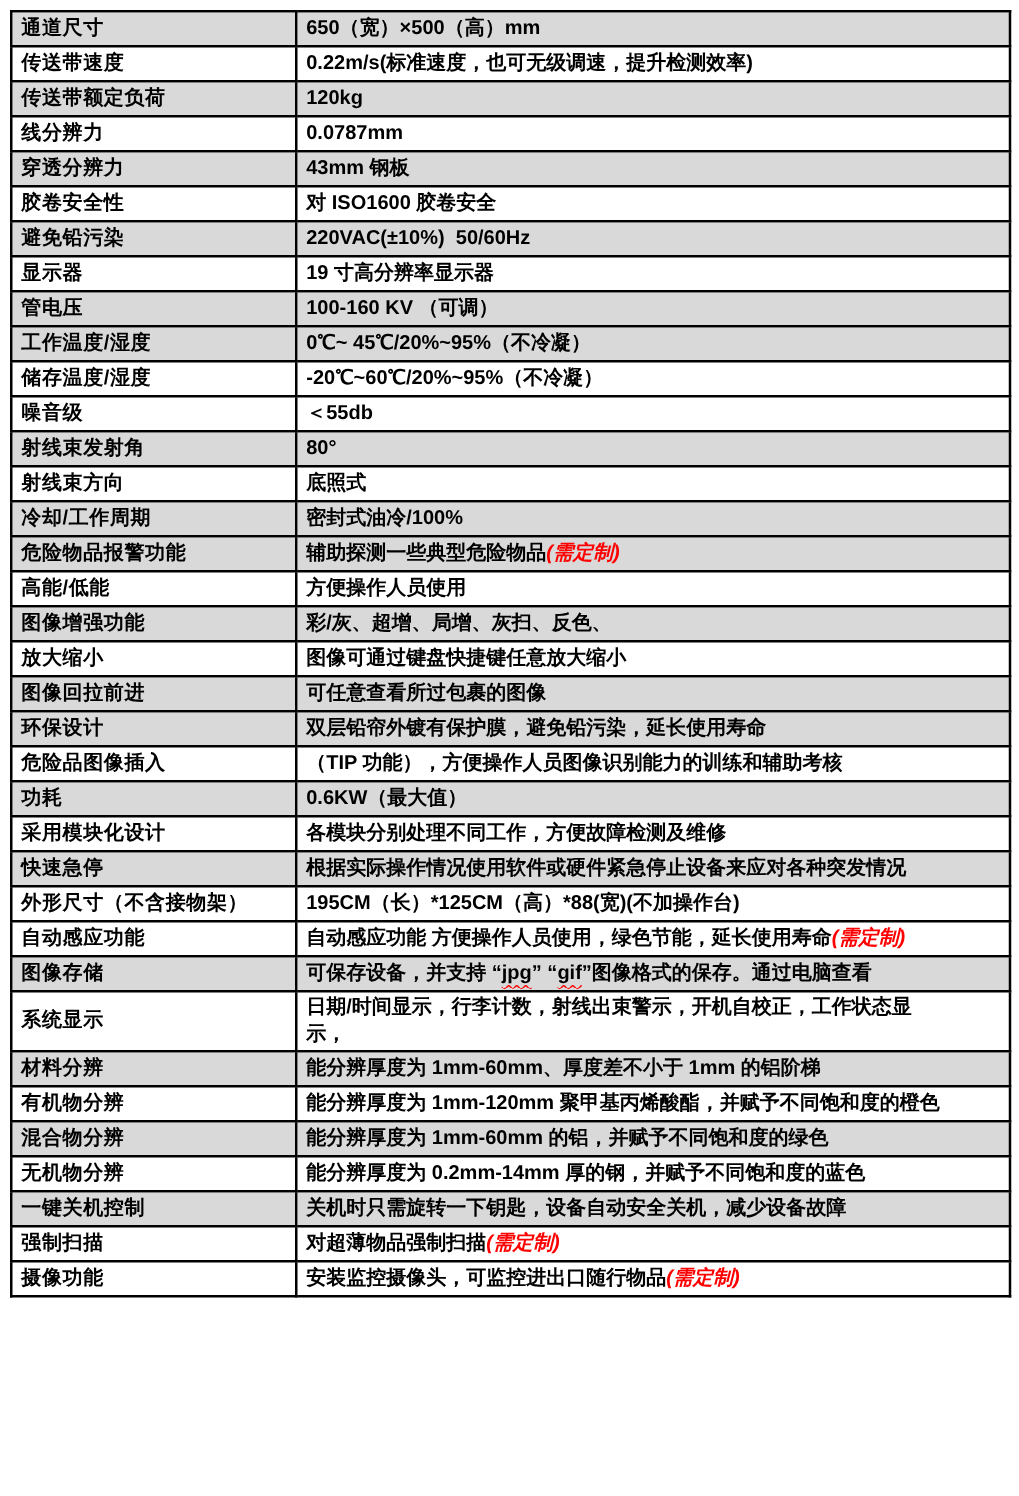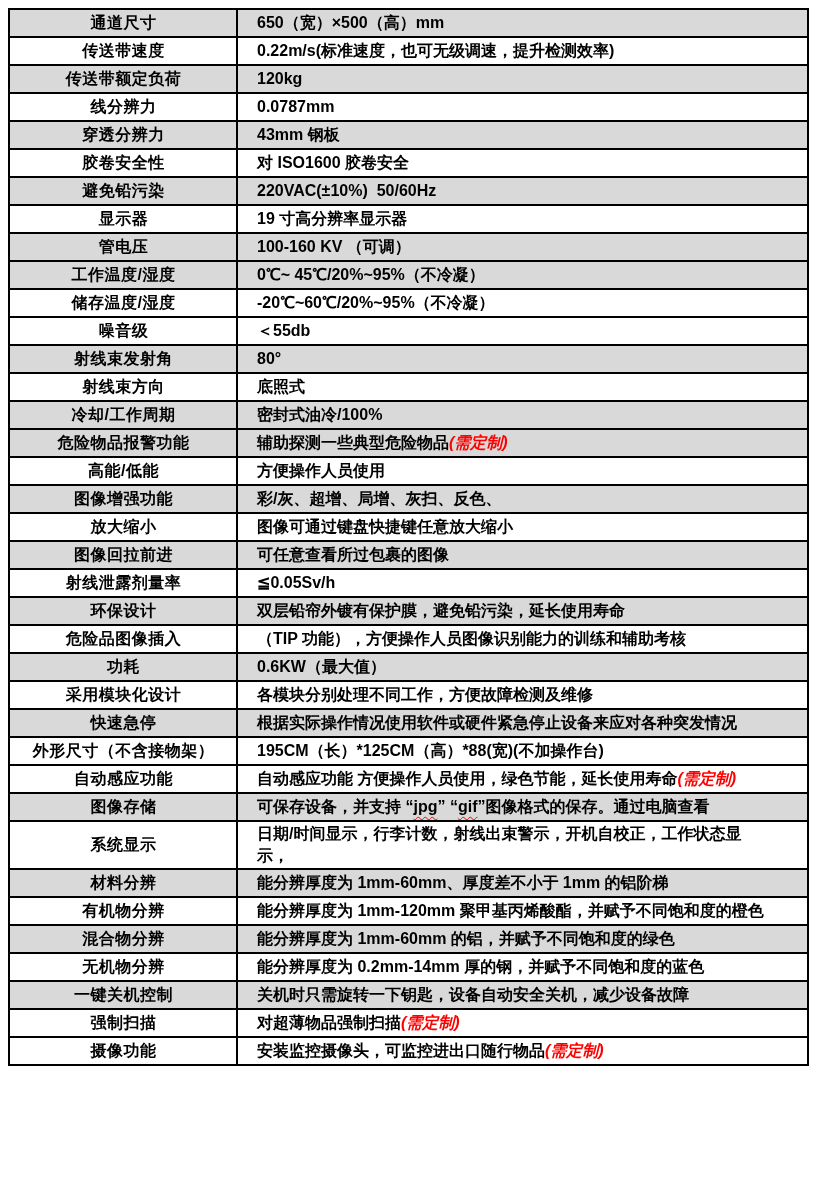--- a/index.html
+++ b/index.html
@@ -33,22 +33,22 @@
     border: 2px solid var(--border);
     font-weight: bold;
     font-size: 16px;
     line-height: 1.35;
     color: #000000;
     height: 28px;
     padding: 1px 6px 1px 6px;
     vertical-align: middle;
     overflow: hidden;
   }
-  td.label { padding-left: 7px; letter-spacing: 0.5px; text-align: center; }
-  td.value { padding-left: 19px; white-space: pre-wrap; }
+  td.label { padding-left: 7px; letter-spacing: 0.5px; }
+  td.value { padding-left: 7px; white-space: pre-wrap; }
   tr.shaded td { background: var(--shade); }
   tr.tall td { height: 48px; }
   .red { color: var(--red); font-style: italic; }
   .wavy {
     text-decoration: underline;
     text-decoration-style: wavy;
     text-decoration-color: var(--red);
     text-decoration-thickness: 1px;
     text-underline-offset: 4px;
   }
@@ -136,24 +136,20 @@
           <td class="value"><span>彩/灰、超增、局增、灰扫、反色、</span></td>
         </tr>
         <tr>
           <td class="label">放大缩小</td>
           <td class="value"><span>图像可通过键盘快捷键任意放大缩小</span></td>
         </tr>
         <tr class="shaded">
           <td class="label">图像回拉前进</td>
           <td class="value"><span>可任意查看所过包裹的图像</span></td>
         </tr>
-        <tr>
-          <td class="label">射线泄露剂量率</td>
-          <td class="value"><span>≦0.05Sv/h</span></td>
-        </tr>
         <tr class="shaded">
           <td class="label">环保设计</td>
           <td class="value"><span>双层铅帘外镀有保护膜，避免铅污染，延长使用寿命</span></td>
         </tr>
         <tr>
           <td class="label">危险品图像插入</td>
           <td class="value"><span>（TIP 功能），方便操作人员图像识别能力的训练和辅助考核</span></td>
         </tr>
         <tr class="shaded">
           <td class="label">功耗</td>

